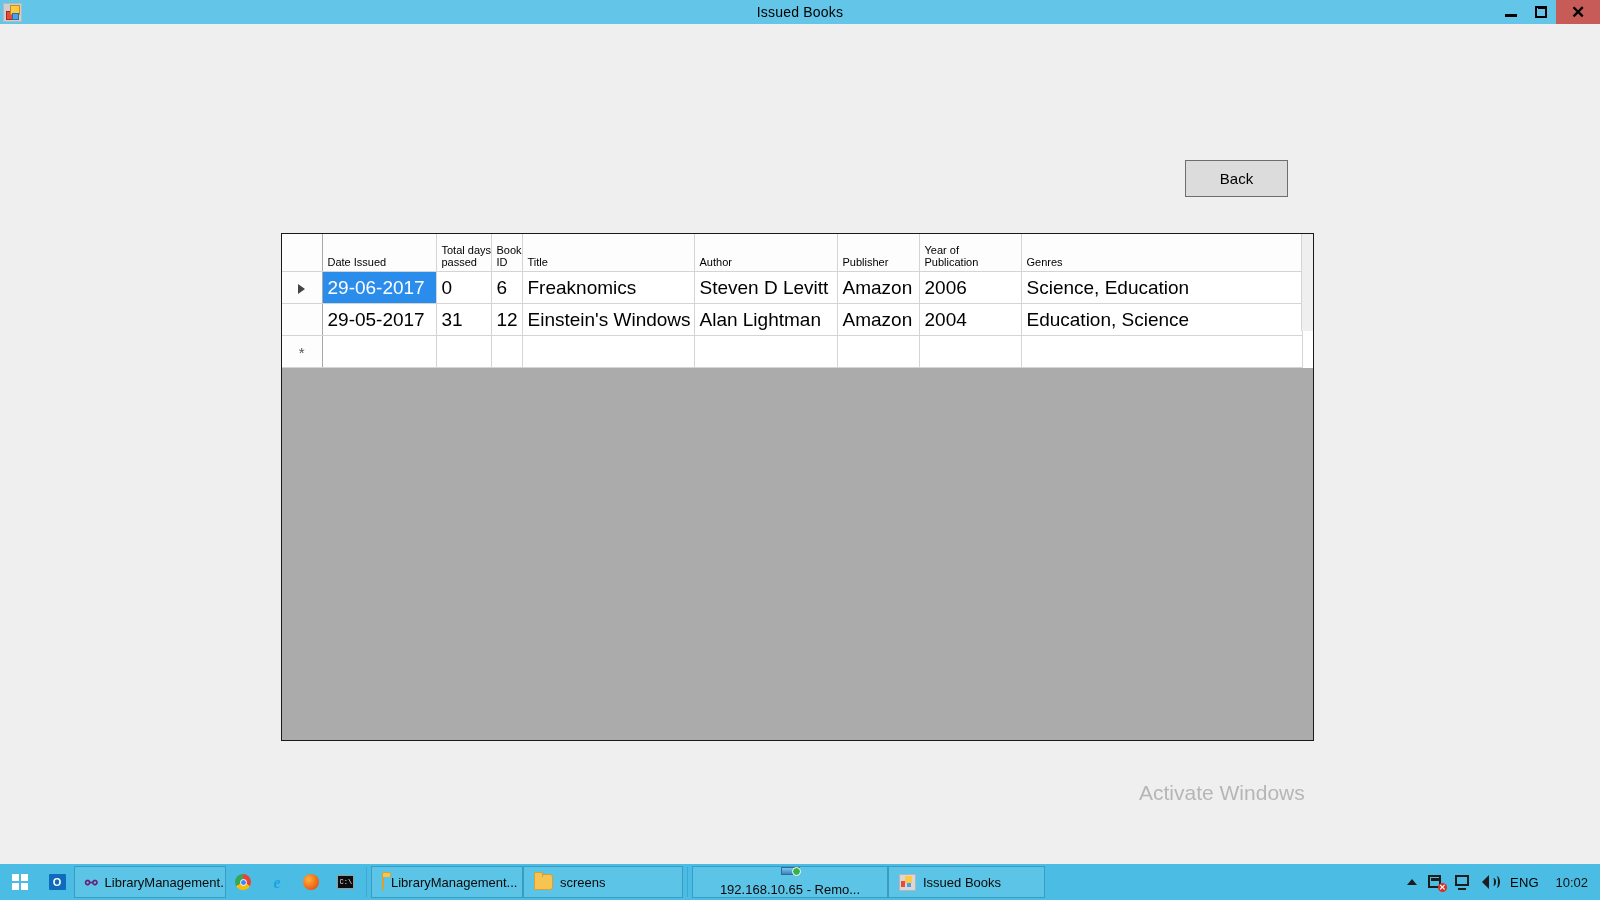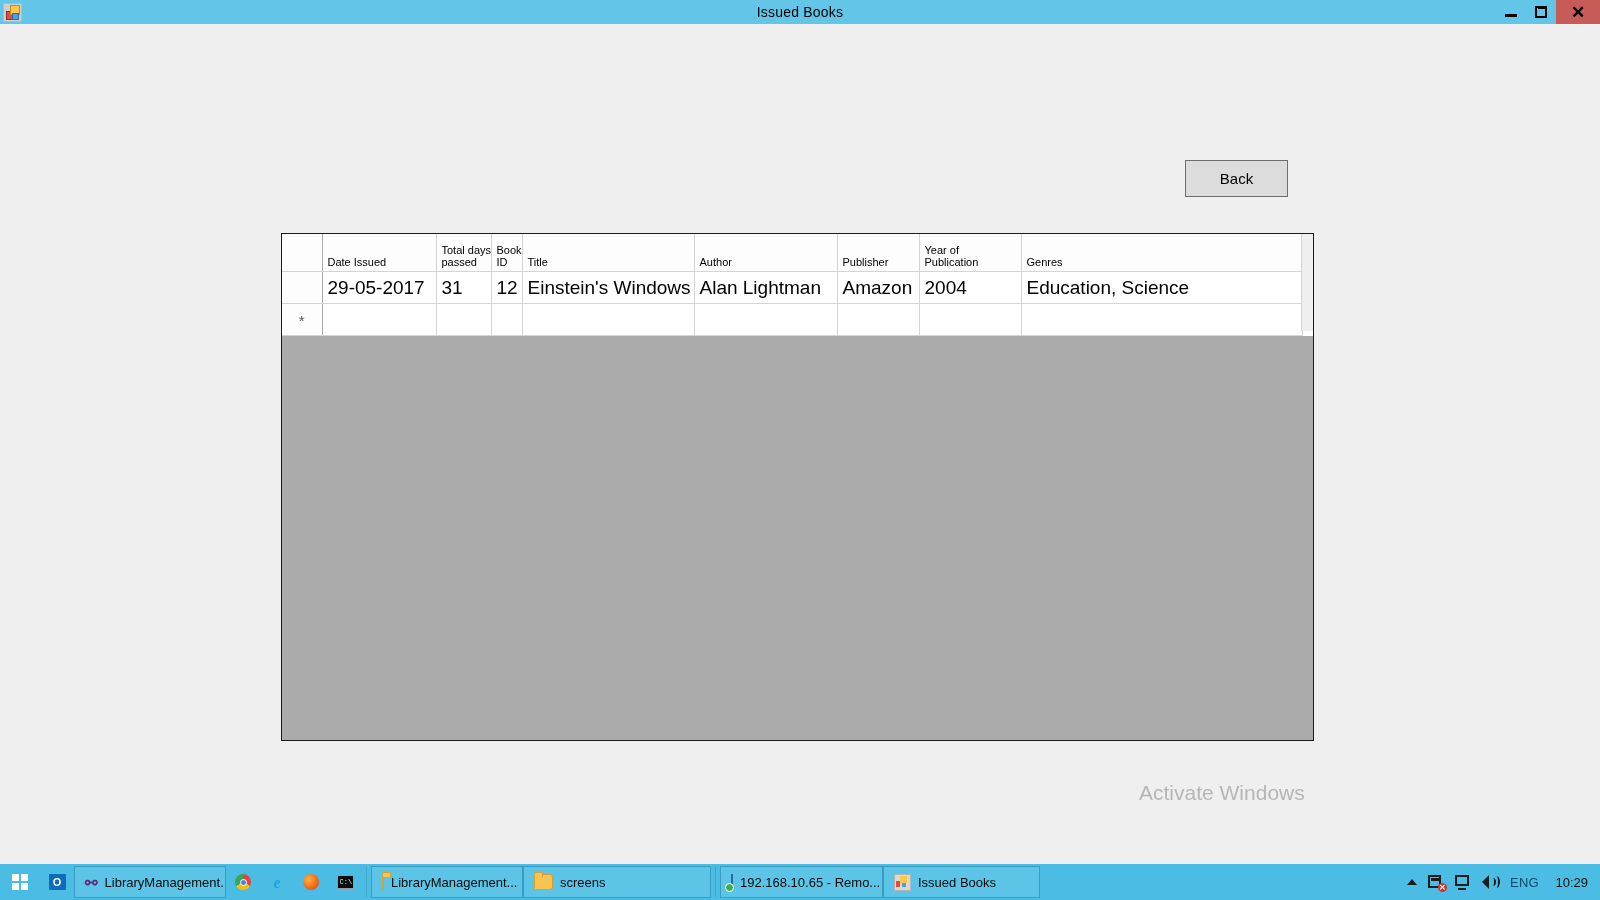--- a/index.html
+++ b/index.html
@@ -302,22 +302,22 @@
     border: 1px solid #3a9cc0;
     font-size: 13px;
     color: #0a0a0a;
     box-sizing: border-box;
     white-space: nowrap;
     overflow: hidden;
     font-family: "Liberation Sans", sans-serif;
   }
   .tb-btn.w-lib { width: 152px; }
   .tb-btn.w-folder { width: 152px; }
-  .tb-btn.w-screens { width: 188px; align-items: center; }
-  .tb-btn.w-remote { width: 163px; }
+  .tb-btn.w-screens { width: 160px; align-items: center; }
+  .tb-btn.w-remote { width: 196px; flex-direction: column; }
   .tb-btn.w-issued { width: 157px; }
   .tb-sep {
     width: 1px;
     background: #3fa9cd;
     margin: 3px 4px;
   }
   .tb-spacer { flex: 1 1 auto; }
 
   .tray {
     display: flex;
@@ -327,21 +327,21 @@
     flex: 0 0 auto;
   }
   .tray-arrow {
     width: 0; height: 0;
     border-left: 5px solid transparent;
     border-right: 5px solid transparent;
     border-bottom: 6px solid #1d1d1d;
   }
   .tray-lang {
     font-size: 13px;
-    color: #0c4a6e;
+    color: #000000;
     letter-spacing: 0.3px;
   }
   .tray-clock {
     font-size: 13px;
     color: #111;
     min-width: 38px;
     text-align: right;
   }
 
   
@@ -521,20 +521,33 @@
               <span>Year of</span><br>
               <span>Publication</span>
             </th>
             <th>
               <span>Genres</span>
             </th>
           </tr>
         </thead>
         <tbody>
           <tr>
+            <td class="rowhdr">
+              <span class="row-arrow"></span>
+            </td>
+            <td class="cell-selected">29-06-2017</td>
+            <td>0</td>
+            <td>6</td>
+            <td>Freaknomics</td>
+            <td>Steven D Levitt</td>
+            <td>Amazon</td>
+            <td>2006</td>
+            <td>Science, Education</td>
+          </tr>
+          <tr>
             <td class="rowhdr"></td>
             <td>29-05-2017</td>
             <td>31</td>
             <td>12</td>
             <td>Einstein's Windows</td>
             <td>Alan Lightman</td>
             <td>Amazon</td>
             <td>2004</td>
             <td>Education, Science</td>
           </tr>
@@ -638,17 +651,17 @@
       <span class="ic ic-network">
         <span class="mon"></span>
           <span class="base"></span>
       </span>
       <span class="ic ic-speaker">
         <span class="cone"></span>
           <span class="wave1"></span>
           <span class="wave2"></span>
       </span>
       <span class="tray-lang">ENG</span>
-      <span class="tray-clock">10:29</span>
+      <span class="tray-clock">10:02</span>
     </div>
   </div>
 
 </div>
 
 </body></html>

